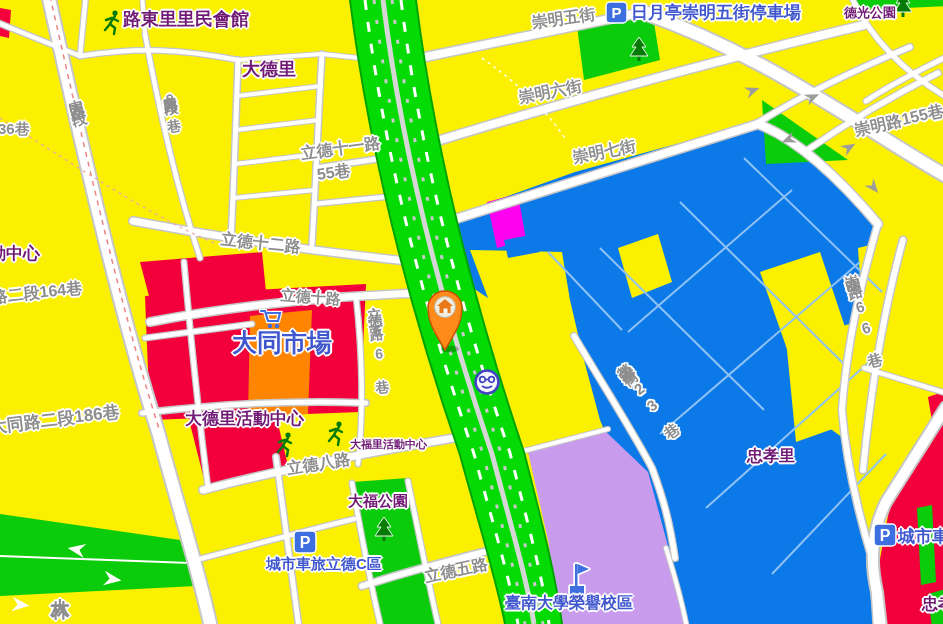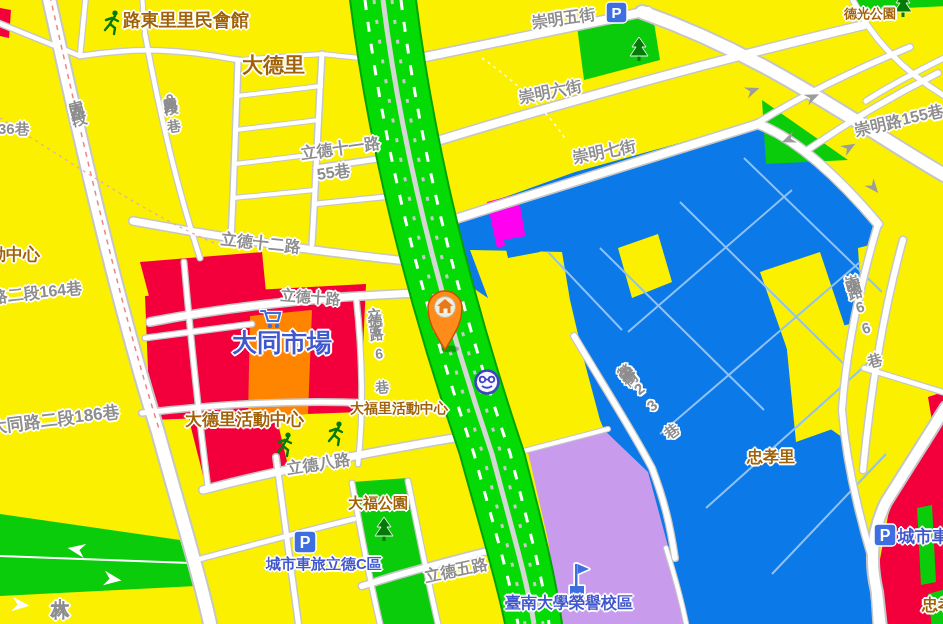--- a/index.html
+++ b/index.html
@@ -4,21 +4,21 @@
 <style>
   html,body{margin:0;padding:0;background:#777;}
   .stage{position:relative;width:943px;height:624px;overflow:hidden;background:#FAF000;
          font-family:"Liberation Sans",sans-serif;}
   .stage svg.base{position:absolute;left:0;top:0;}
   .lbl{position:absolute;white-space:nowrap;font-weight:bold;line-height:1;transform-origin:0 50%;
        text-shadow:2px 0 0 #fff,-2px 0 0 #fff,0 2px 0 #fff,0 -2px 0 #fff,
                    1px 1px 0 #fff,-1px -1px 0 #fff,1px -1px 0 #fff,-1px 1px 0 #fff;}
   .v{writing-mode:vertical-rl;text-orientation:upright;transform-origin:50% 0;}
   .lr{color:#8D8D8D;}
-  .lg{color:#a16207;}
+  .lg{color:#701a75;font-family:Liberation Mono, monospace;}
   .lb{color:#4157CE;}
 </style>
 </head>
 <body>
 
 <div class="stage">
 <svg class="base" width="943" height="624" viewBox="0 0 943 624">
 
   <rect x="0" y="0" width="943" height="624" fill="#FAF000"></rect>
 
@@ -275,39 +275,40 @@
       <g>
         <path d="M445,299 L453,306 L437,306 Z" fill="#E87818"></path>
         <rect x="439.5" y="306" width="11" height="7" fill="#E87818"></rect>
         <rect x="443.5" y="308.5" width="4" height="4.5" fill="#F8F6EE"></rect>
       </g>
     </g>
   </g>
 </svg>
 
   <div class="lbl lg" style="left:123px;top:11px;font-size:18px;">路東里里民會館</div>
-  <div class="lbl lg" style="left:242px;top:54px;font-size:21px;">大德里</div>
+  <div class="lbl lg" style="left:242px;top:61px;font-size:18px;">大德里</div>
   <div class="lbl lr v" style="left:64px;top:88px;font-size:15px;letter-spacing:3px;transform:rotate(-15deg);">大同路二段</div>
   <div class="lbl lr v" style="left:161px;top:86px;font-size:14px;letter-spacing:1px;transform:rotate(-9deg);">大同路二段9巷</div>
   <div class="lbl lr" style="left:-2px;top:121px;font-size:15px;">36巷</div>
   <div class="lbl lr" style="left:301px;top:146px;font-size:16px;transform:rotate(-8deg);">立德十一路</div>
   <div class="lbl lr" style="left:317px;top:167px;font-size:16px;transform:rotate(-8deg);">55巷</div>
   <div class="lbl lr" style="left:532px;top:15px;font-size:16px;transform:rotate(-8deg);">崇明五街</div>
+  <div class="lbl lb" style="left:631px;top:4px;font-size:17px;">日月亭崇明五街停車場</div>
   <div class="lbl lr" style="left:519px;top:90px;font-size:16px;transform:rotate(-11deg);">崇明六街</div>
   <div class="lbl lr" style="left:573px;top:150px;font-size:16px;transform:rotate(-11deg);">崇明七街</div>
   <div class="lbl lg" style="left:844px;top:7px;font-size:13px;">德光公園</div>
   <div class="lbl lr" style="left:855px;top:123px;font-size:16px;transform:rotate(-13deg);">崇明路155巷</div>
   <div class="lbl lr" style="left:221px;top:231px;font-size:16px;transform:rotate(6deg);">立德十二路</div>
   <div class="lbl lg" style="left:-28px;top:246px;font-size:17px;">活動中心</div>
   <div class="lbl lr" style="left:-40px;top:293px;font-size:16px;transform:rotate(-6deg);">大同路二段164巷</div>
   <div class="lbl lb" style="left:232px;top:330px;font-size:25px;">大同市場</div>
   <div class="lbl lr" style="left:281px;top:287px;font-size:15px;transform:rotate(4deg);">立德十路</div>
   <div class="lbl lr v" style="left:366px;top:295px;font-size:14px;letter-spacing:7px;transform:rotate(-6deg);">立德十路66巷</div>
   <div class="lbl lg" style="left:185px;top:411px;font-size:17px;">大德里活動中心</div>
-  <div class="lbl lg" style="left:350px;top:401px;font-size:14px;">大福里活動中心</div>
+  <div class="lbl lg" style="left:350px;top:440px;font-size:11px;">大福里活動中心</div>
   <div class="lbl lr" style="left:287px;top:461px;font-size:16px;transform:rotate(-9deg);">立德八路</div>
   <div class="lbl lg" style="left:348px;top:495px;font-size:15px;">大福公園</div>
   <div class="lbl lb" style="left:266px;top:556px;font-size:15px;">城市車旅立德C區</div>
   <div class="lbl lr" style="left:425px;top:569px;font-size:16px;transform:rotate(-12deg);">立德五路</div>
   <div class="lbl lb" style="left:505px;top:595px;font-size:16px;">臺南大學榮譽校區</div>
   <div class="lbl lg" style="left:747px;top:449px;font-size:16px;">忠孝里</div>
   <div class="lbl lr v" style="left:606px;top:356px;font-size:15px;letter-spacing:4px;transform:rotate(-38deg);">榮譽街123巷</div>
   <div class="lbl lr v" style="left:840px;top:263px;font-size:15px;letter-spacing:5px;transform:rotate(-16deg);">崇明路266巷</div>
   <div class="lbl lb" style="left:898px;top:528px;font-size:17px;">城市車旅</div>
   <div class="lbl lg" style="left:922px;top:597px;font-size:16px;">忠孝里</div>

